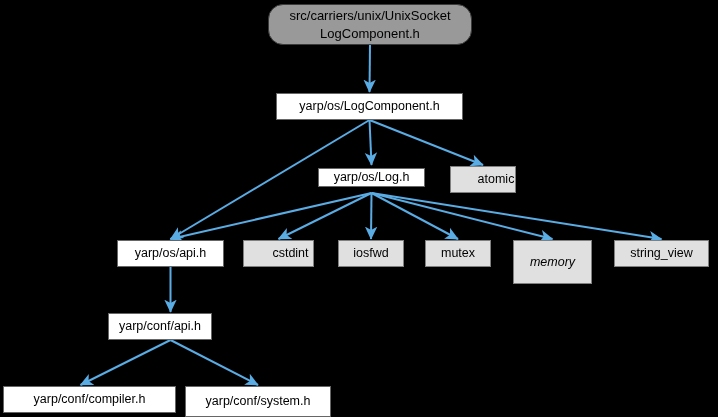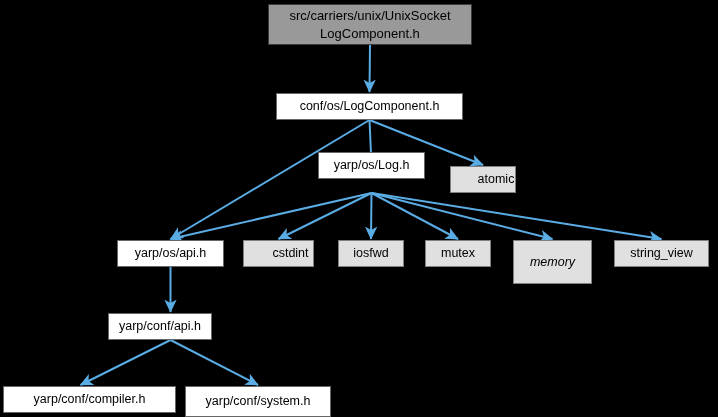--- a/index.html
+++ b/index.html
@@ -71,24 +71,24 @@
       <line x1="371.5" y1="193" x2="278.5" y2="239" stroke="#5aace4" stroke-width="2" marker-end="url(#arrowhead)"></line>
       <line x1="371.5" y1="193" x2="371" y2="239" stroke="#5aace4" stroke-width="2" marker-end="url(#arrowhead)"></line>
       <line x1="371.5" y1="193" x2="458" y2="239" stroke="#5aace4" stroke-width="2" marker-end="url(#arrowhead)"></line>
       <line x1="371.5" y1="193" x2="552.5" y2="239" stroke="#5aace4" stroke-width="2" marker-end="url(#arrowhead)"></line>
       <line x1="371.5" y1="193" x2="661.5" y2="239" stroke="#5aace4" stroke-width="2" marker-end="url(#arrowhead)"></line>
       <line x1="170.5" y1="267" x2="170.5" y2="312" stroke="#5aace4" stroke-width="2" marker-end="url(#arrowhead)"></line>
       <line x1="170.5" y1="340" x2="80.5" y2="385" stroke="#5aace4" stroke-width="2" marker-end="url(#arrowhead)"></line>
       <line x1="170.5" y1="340" x2="258" y2="385" stroke="#5aace4" stroke-width="2" marker-end="url(#arrowhead)"></line>
     </svg>
   <div id="node-layer">
-      <div class="node root" style="left: 268px; top: 4px; width: 204px; height: 41px;">src/carriers/unix/UnixSocket
+      <div class="node root" style="left: 268px; top: 4px; width: 204px; height: 41px; border-radius: 15px;">src/carriers/unix/UnixSocket
 LogComponent.h</div>
-      <div class="node hdr" style="left: 276px; top: 93px; width: 187px; height: 27px;">conf/os/LogComponent.h</div>
-      <div class="node hdr" style="left: 318px; top: 152px; width: 107px; height: 27px;">yarp/os/Log.h</div>
+      <div class="node hdr" style="left: 276px; top: 93px; width: 187px; height: 27px;">yarp/os/LogComponent.h</div>
+      <div class="node hdr" style="left: 318px; top: 168px; width: 107px; height: 19px;">yarp/os/Log.h</div>
       <div class="node sys" style="left: 450px; top: 166px; width: 66px; height: 27px; padding-left: 26px;">atomic</div>
       <div class="node hdr" style="left: 117px; top: 240px; width: 107px; height: 27px;">yarp/os/api.h</div>
       <div class="node sys" style="left: 243px; top: 240px; width: 71px; height: 27px; padding-left: 24px;">cstdint</div>
       <div class="node sys" style="left: 338px; top: 240px; width: 66px; height: 27px;">iosfwd</div>
       <div class="node sys" style="left: 425px; top: 240px; width: 66px; height: 27px;">mutex</div>
       <div class="node sys" style="left: 513px; top: 240px; width: 79px; height: 44px; font-style: italic;">memory</div>
       <div class="node sys" style="left: 614px; top: 240px; width: 95px; height: 27px;">string_view</div>
       <div class="node hdr" style="left: 108px; top: 313px; width: 104px; height: 27px;">yarp/conf/api.h</div>
       <div class="node hdr" style="left: 3px; top: 386px; width: 173px; height: 27px;">yarp/conf/compiler.h</div>
       <div class="node hdr" style="left: 185px; top: 386px; width: 146px; height: 31px;">yarp/conf/system.h</div>

